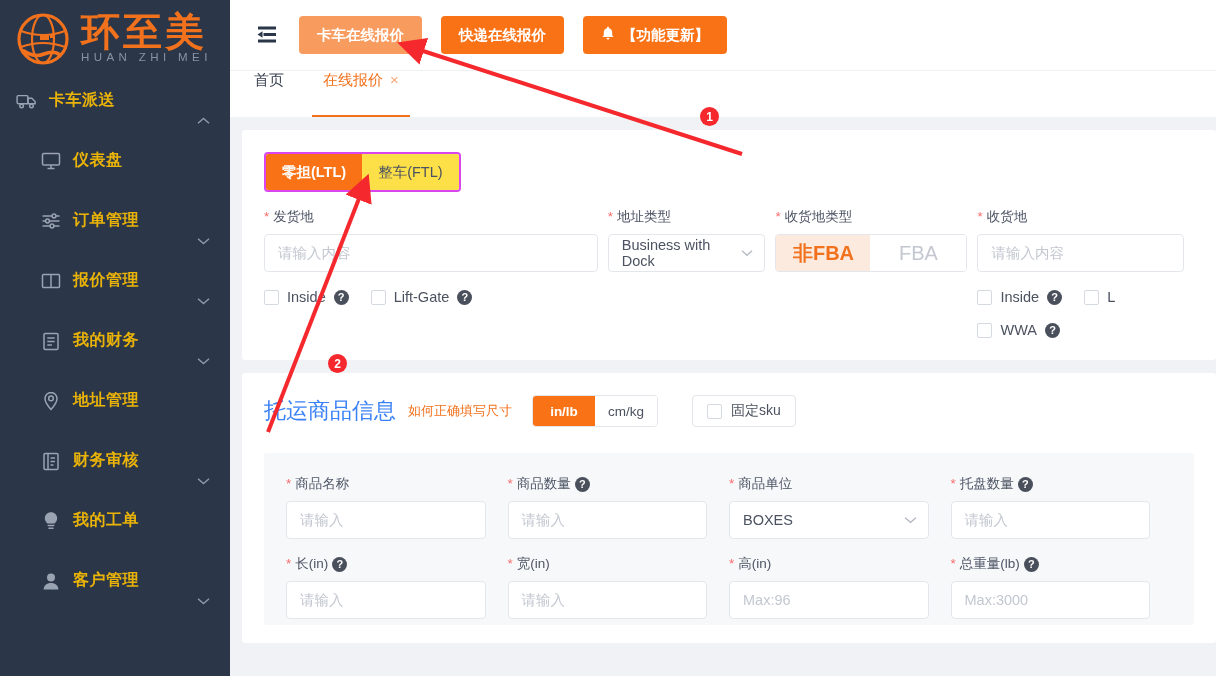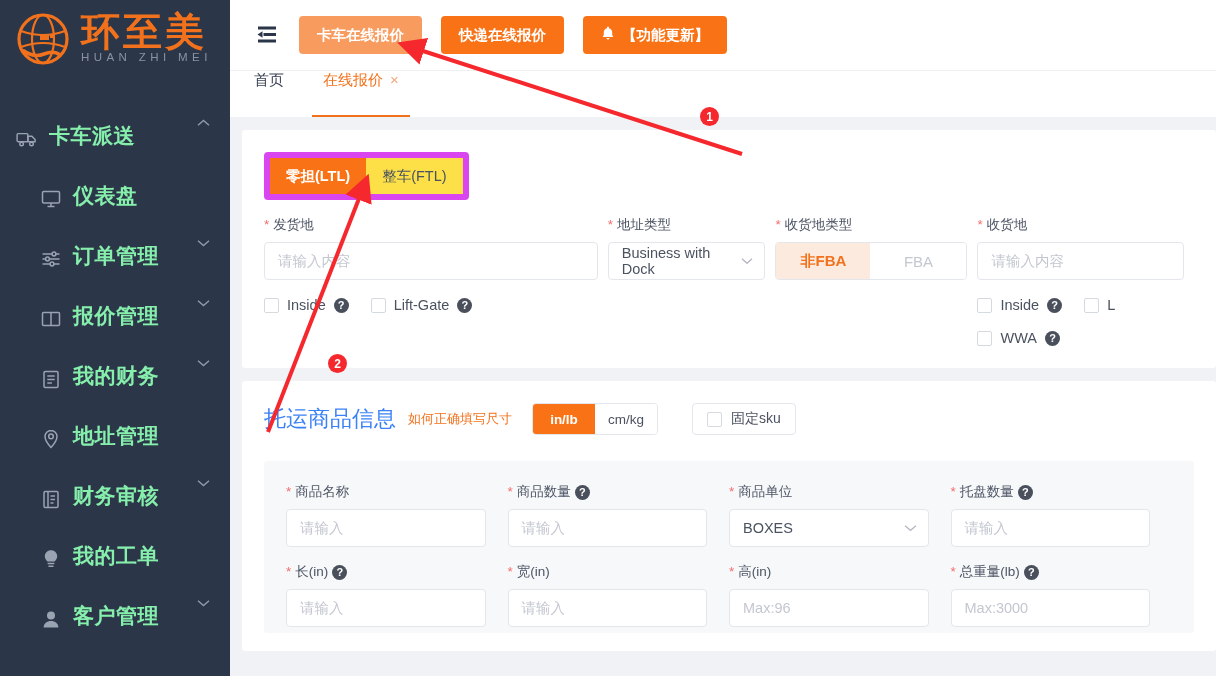--- a/index.html
+++ b/index.html
@@ -27,22 +27,22 @@
     color: #f2711c; font-size: 39px; font-weight: bold;
     letter-spacing: 3px; line-height: 34px;
   }
   .brand-en {
     color: #8a93a3; font-size: 11.5px; letter-spacing: 4.4px;
     line-height: 15px; margin-top: 1px;
   }
 
   .nav { margin-top: 10px; }
   .nav-item {
-    height: 60px; display: flex; align-items: flex-end;
-    color: #86efac; font-size: 21px; cursor: pointer;
+    height: 60px; display: flex; align-items: flex-start;
+    color: #eab308; font-size: 16px; cursor: pointer;
     position: relative;
   }
   .nav-item.top { padding-left: 16px; font-weight: bold; }
   .nav-item.sub { padding-left: 40px; font-weight: bold; }
   .nav-icon {
     width: 22px; height: 22px; flex: 0 0 22px;
     margin-right: 11px; display: flex; align-items: center; justify-content: center;
     color: #9aa3b2;
   }
   .nav-icon svg { display: block; }
@@ -104,21 +104,21 @@
   }
 
   .card {
     background: #ffffff; border-radius: 3px;
     margin-bottom: 13px; padding: 22px 22px 18px 22px;
   }
   .card.shipment { padding-bottom: 22px; }
 
   
   .seg {
-    display: inline-flex; border: 6px solid #d946ef; border-radius: 4px;
+    display: inline-flex; border: 2px solid #d946ef; border-radius: 4px;
     overflow: hidden; background: #fff;
   }
   .seg-item {
     padding: 0 16px; height: 36px; display: flex; align-items: center;
     font-size: 14.5px; color: #4b5260; cursor: pointer; white-space: nowrap;
     background: #fde047;
   }
   .seg-item.active { background: #f97316; color: #ffffff; font-weight: bold; }
 
   .form-grid {
@@ -142,21 +142,21 @@
     padding: 0 11px 0 13px; font-size: 14.5px; color: #4b5260; cursor: pointer;
   }
   .caret { color: #b6bac4; font-size: 12px; line-height: 1; }
 
   .seg2 {
     display: inline-flex; border: 1px solid #e3e6eb; border-radius: 4px;
     overflow: hidden; height: 38px;
   }
   .seg2-item {
     width: 96px; display: flex; align-items: center; justify-content: center;
-    font-size: 15px; color: #c3c7d0; cursor: pointer; background: #fff;
+    font-size: 20px; color: #c3c7d0; cursor: pointer; background: #fff;
   }
   .seg2-item.active {
     background: #fdeade; color: #f2711c; font-weight: bold;
     border: 1px solid #f9c9a4; margin: -1px;
   }
 
   .checkrow {
     display: flex; align-items: center; gap: 22px;
     margin-top: 17px; flex-wrap: wrap;
   }

